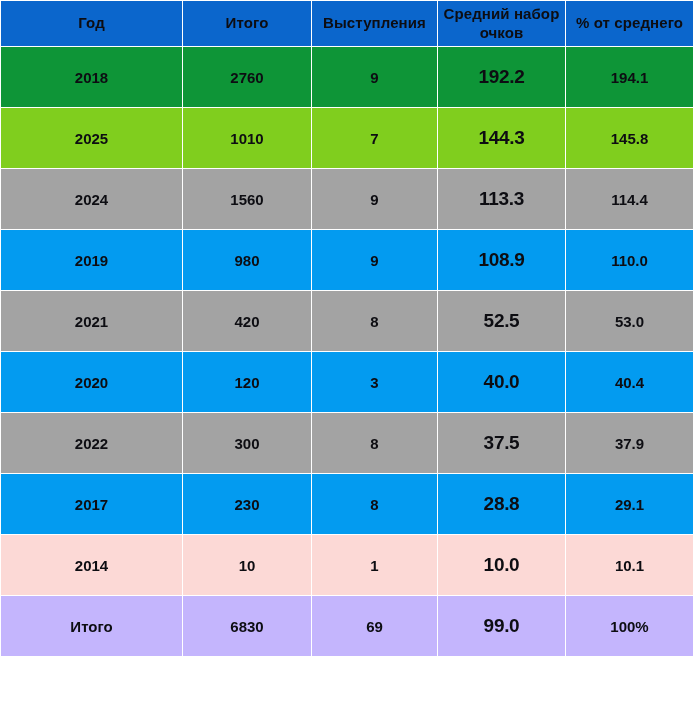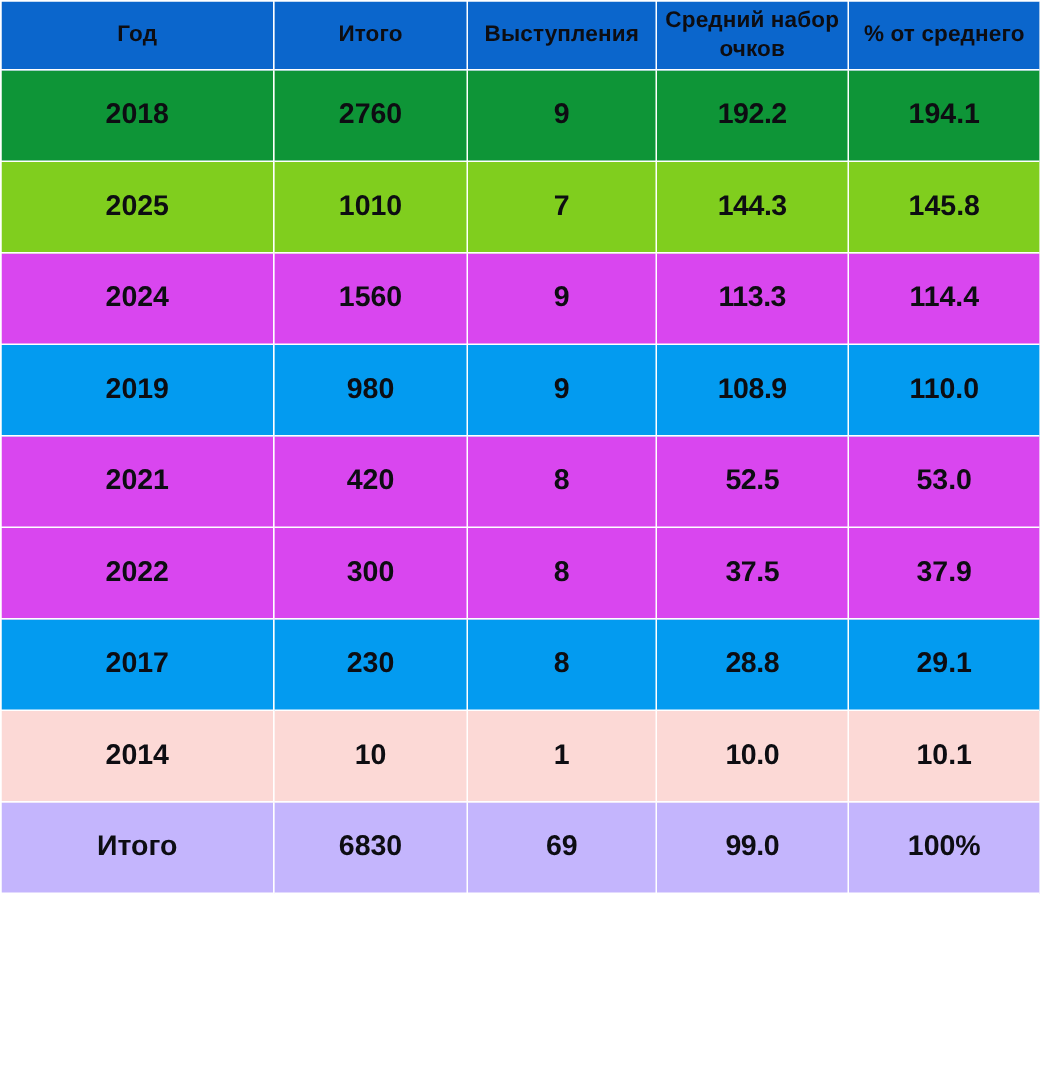--- a/index.html
+++ b/index.html
@@ -40,35 +40,35 @@
     height: 45px;
     font-size: 15px;
     font-weight: bold;
     line-height: 1.25;
     letter-spacing: 0.1px;
   }
 
   tbody tr { height: 61px; }
 
   tbody td {
-    font-size: 19px;
+    font-size: 15px;
     font-weight: bold;
   }
 
   tbody td.avg-cell {
     font-size: 19px;
     font-weight: bold;
     letter-spacing: -0.3px;
   }
 
   
   tr.tint-green  > td { background: #0e9537; }
   tr.tint-lime   > td { background: #80ce1e; margin-left: 38px; }
   tr.tint-azure  > td { background: #039bf0; }
-  tr.tint-sky    > td { background: #d946ef; margin-top: 11px; }
+  tr.tint-sky    > td { background: #a3a3a3; margin-top: 11px; }
   tr.tint-pink   > td { background: #fcd9d6; }
 
   tr.total-row > td { background: #c4b5fd; }
 </style>
 </head>
 <body>
 
 <table id="stats-table">
   <colgroup>
     <col class="c-year">
@@ -115,20 +115,27 @@
         <td class="avg-cell">108.9</td>
         <td>110.0</td>
       </tr>
       <tr class="tint-sky">
         <td>2021</td>
         <td>420</td>
         <td>8</td>
         <td class="avg-cell">52.5</td>
         <td>53.0</td>
       </tr>
+      <tr class="tint-azure">
+        <td>2020</td>
+        <td>120</td>
+        <td>3</td>
+        <td class="avg-cell">40.0</td>
+        <td>40.4</td>
+      </tr>
       <tr class="tint-sky">
         <td>2022</td>
         <td>300</td>
         <td>8</td>
         <td class="avg-cell">37.5</td>
         <td>37.9</td>
       </tr>
       <tr class="tint-azure">
         <td>2017</td>
         <td>230</td>

